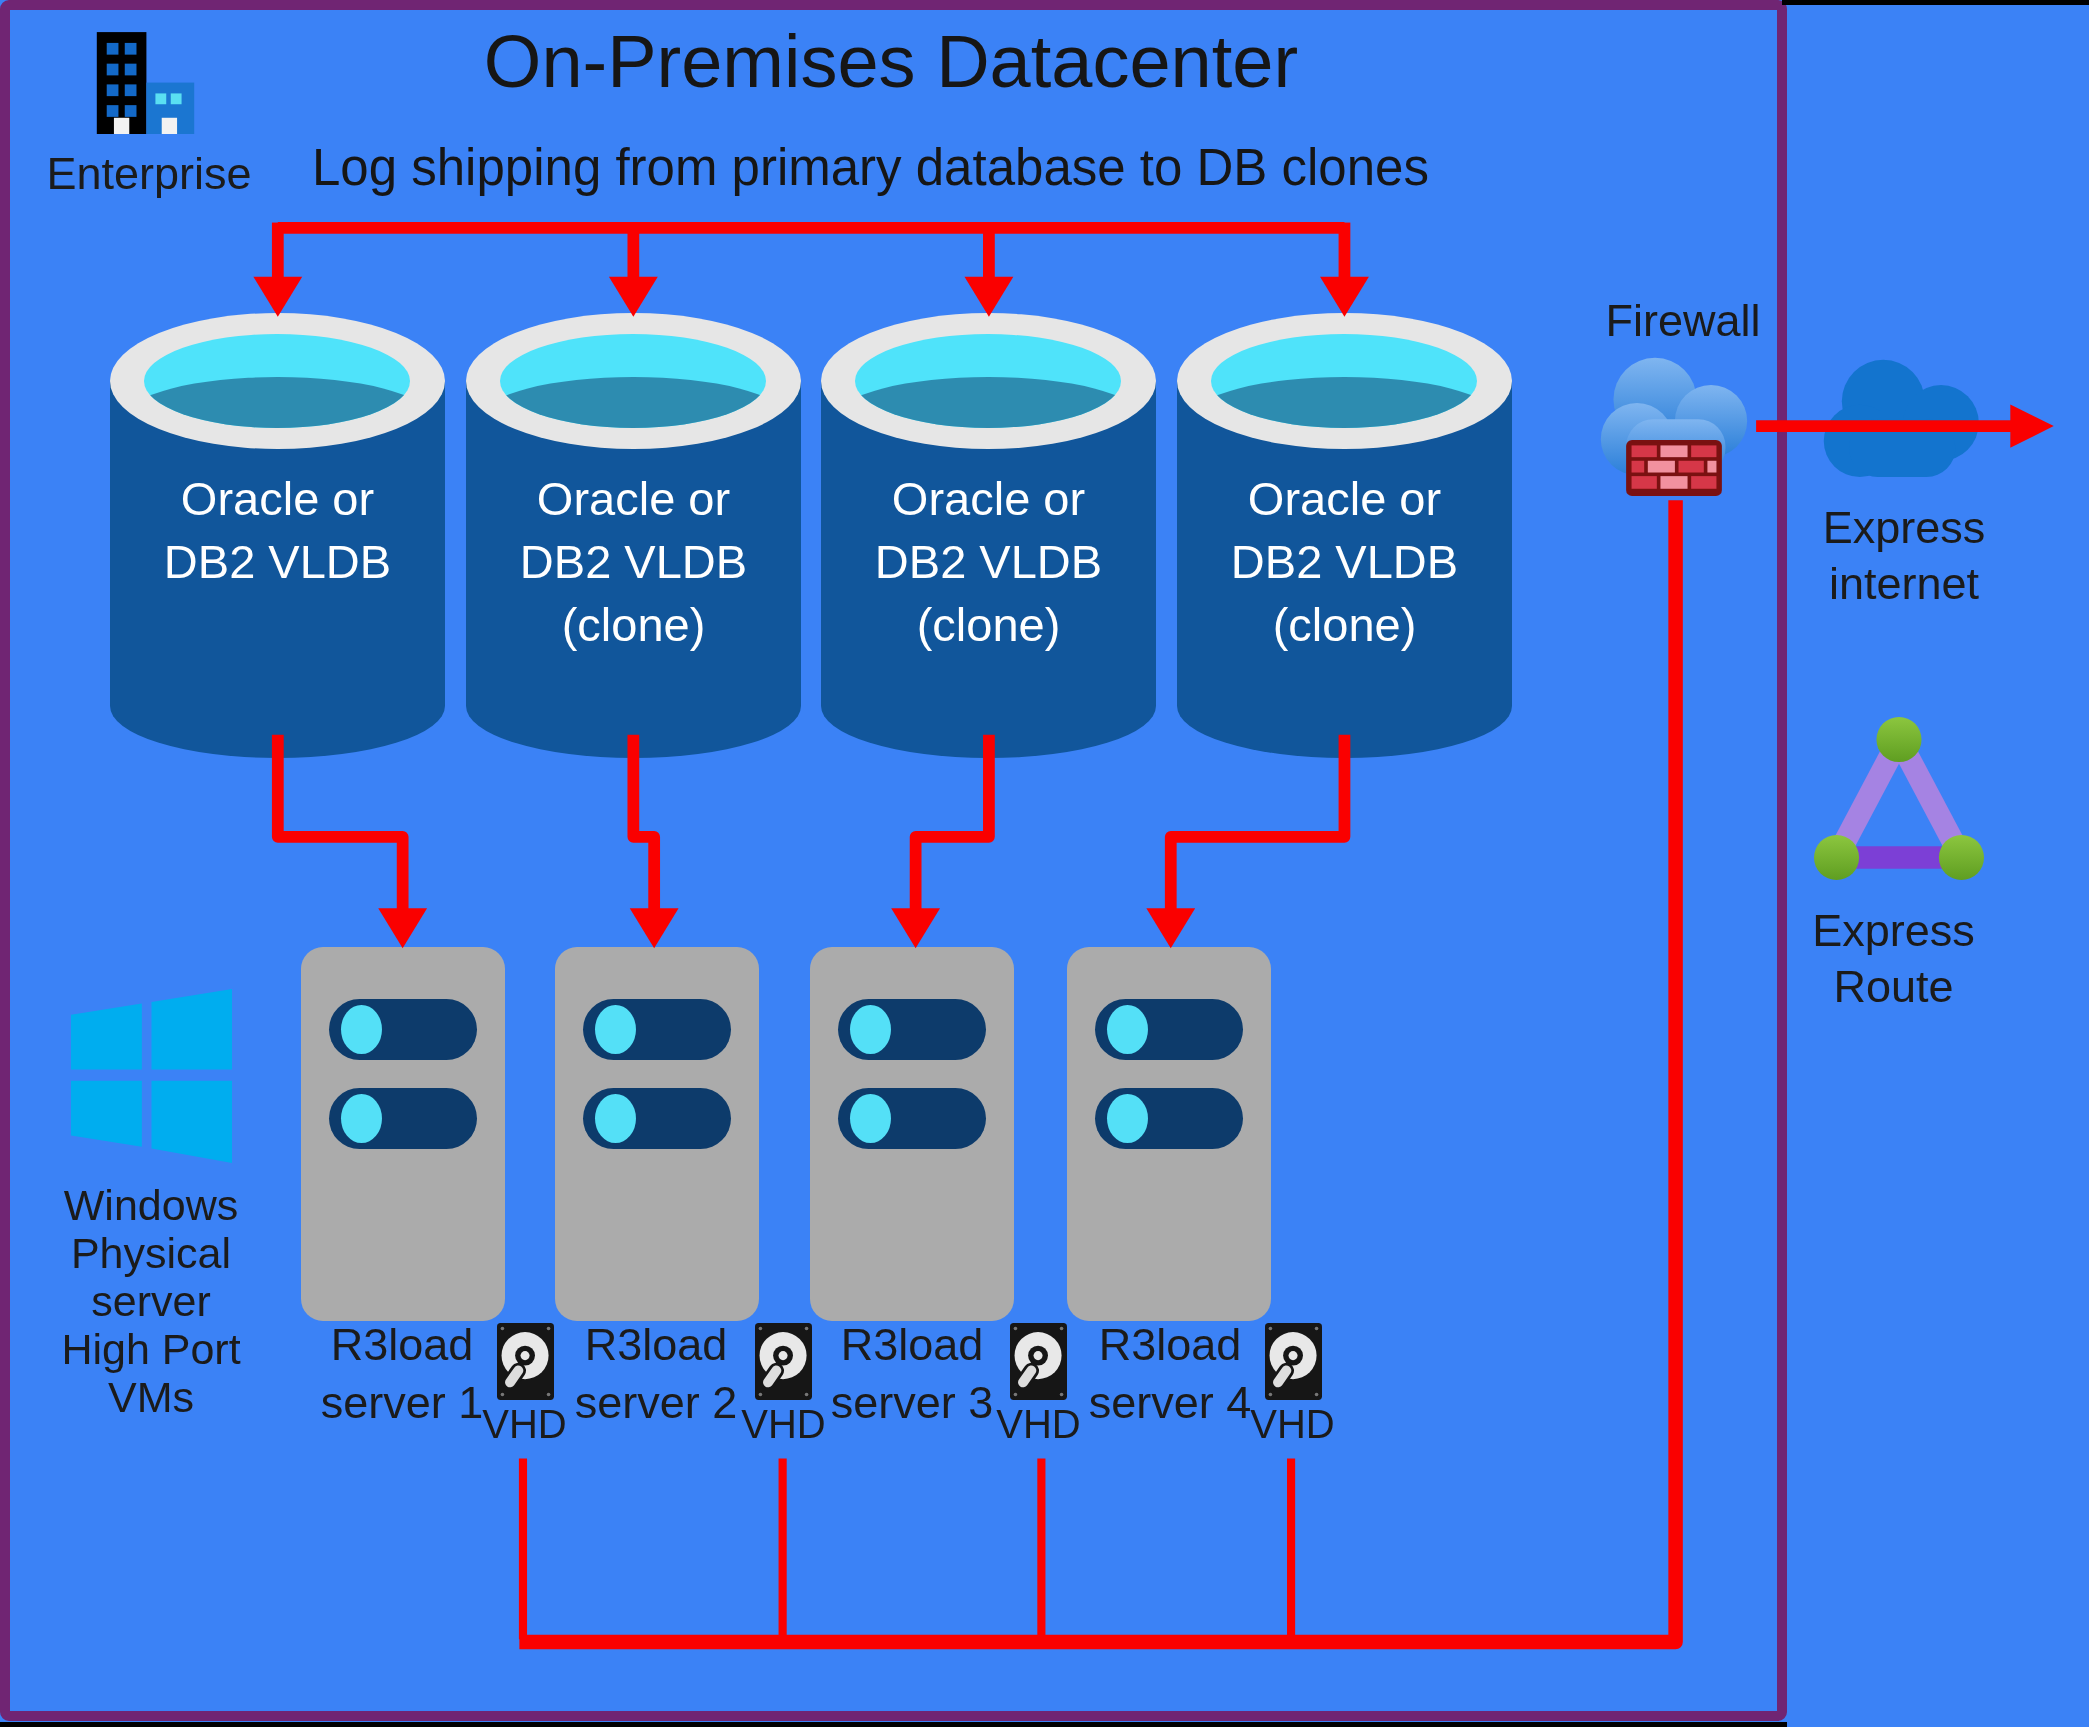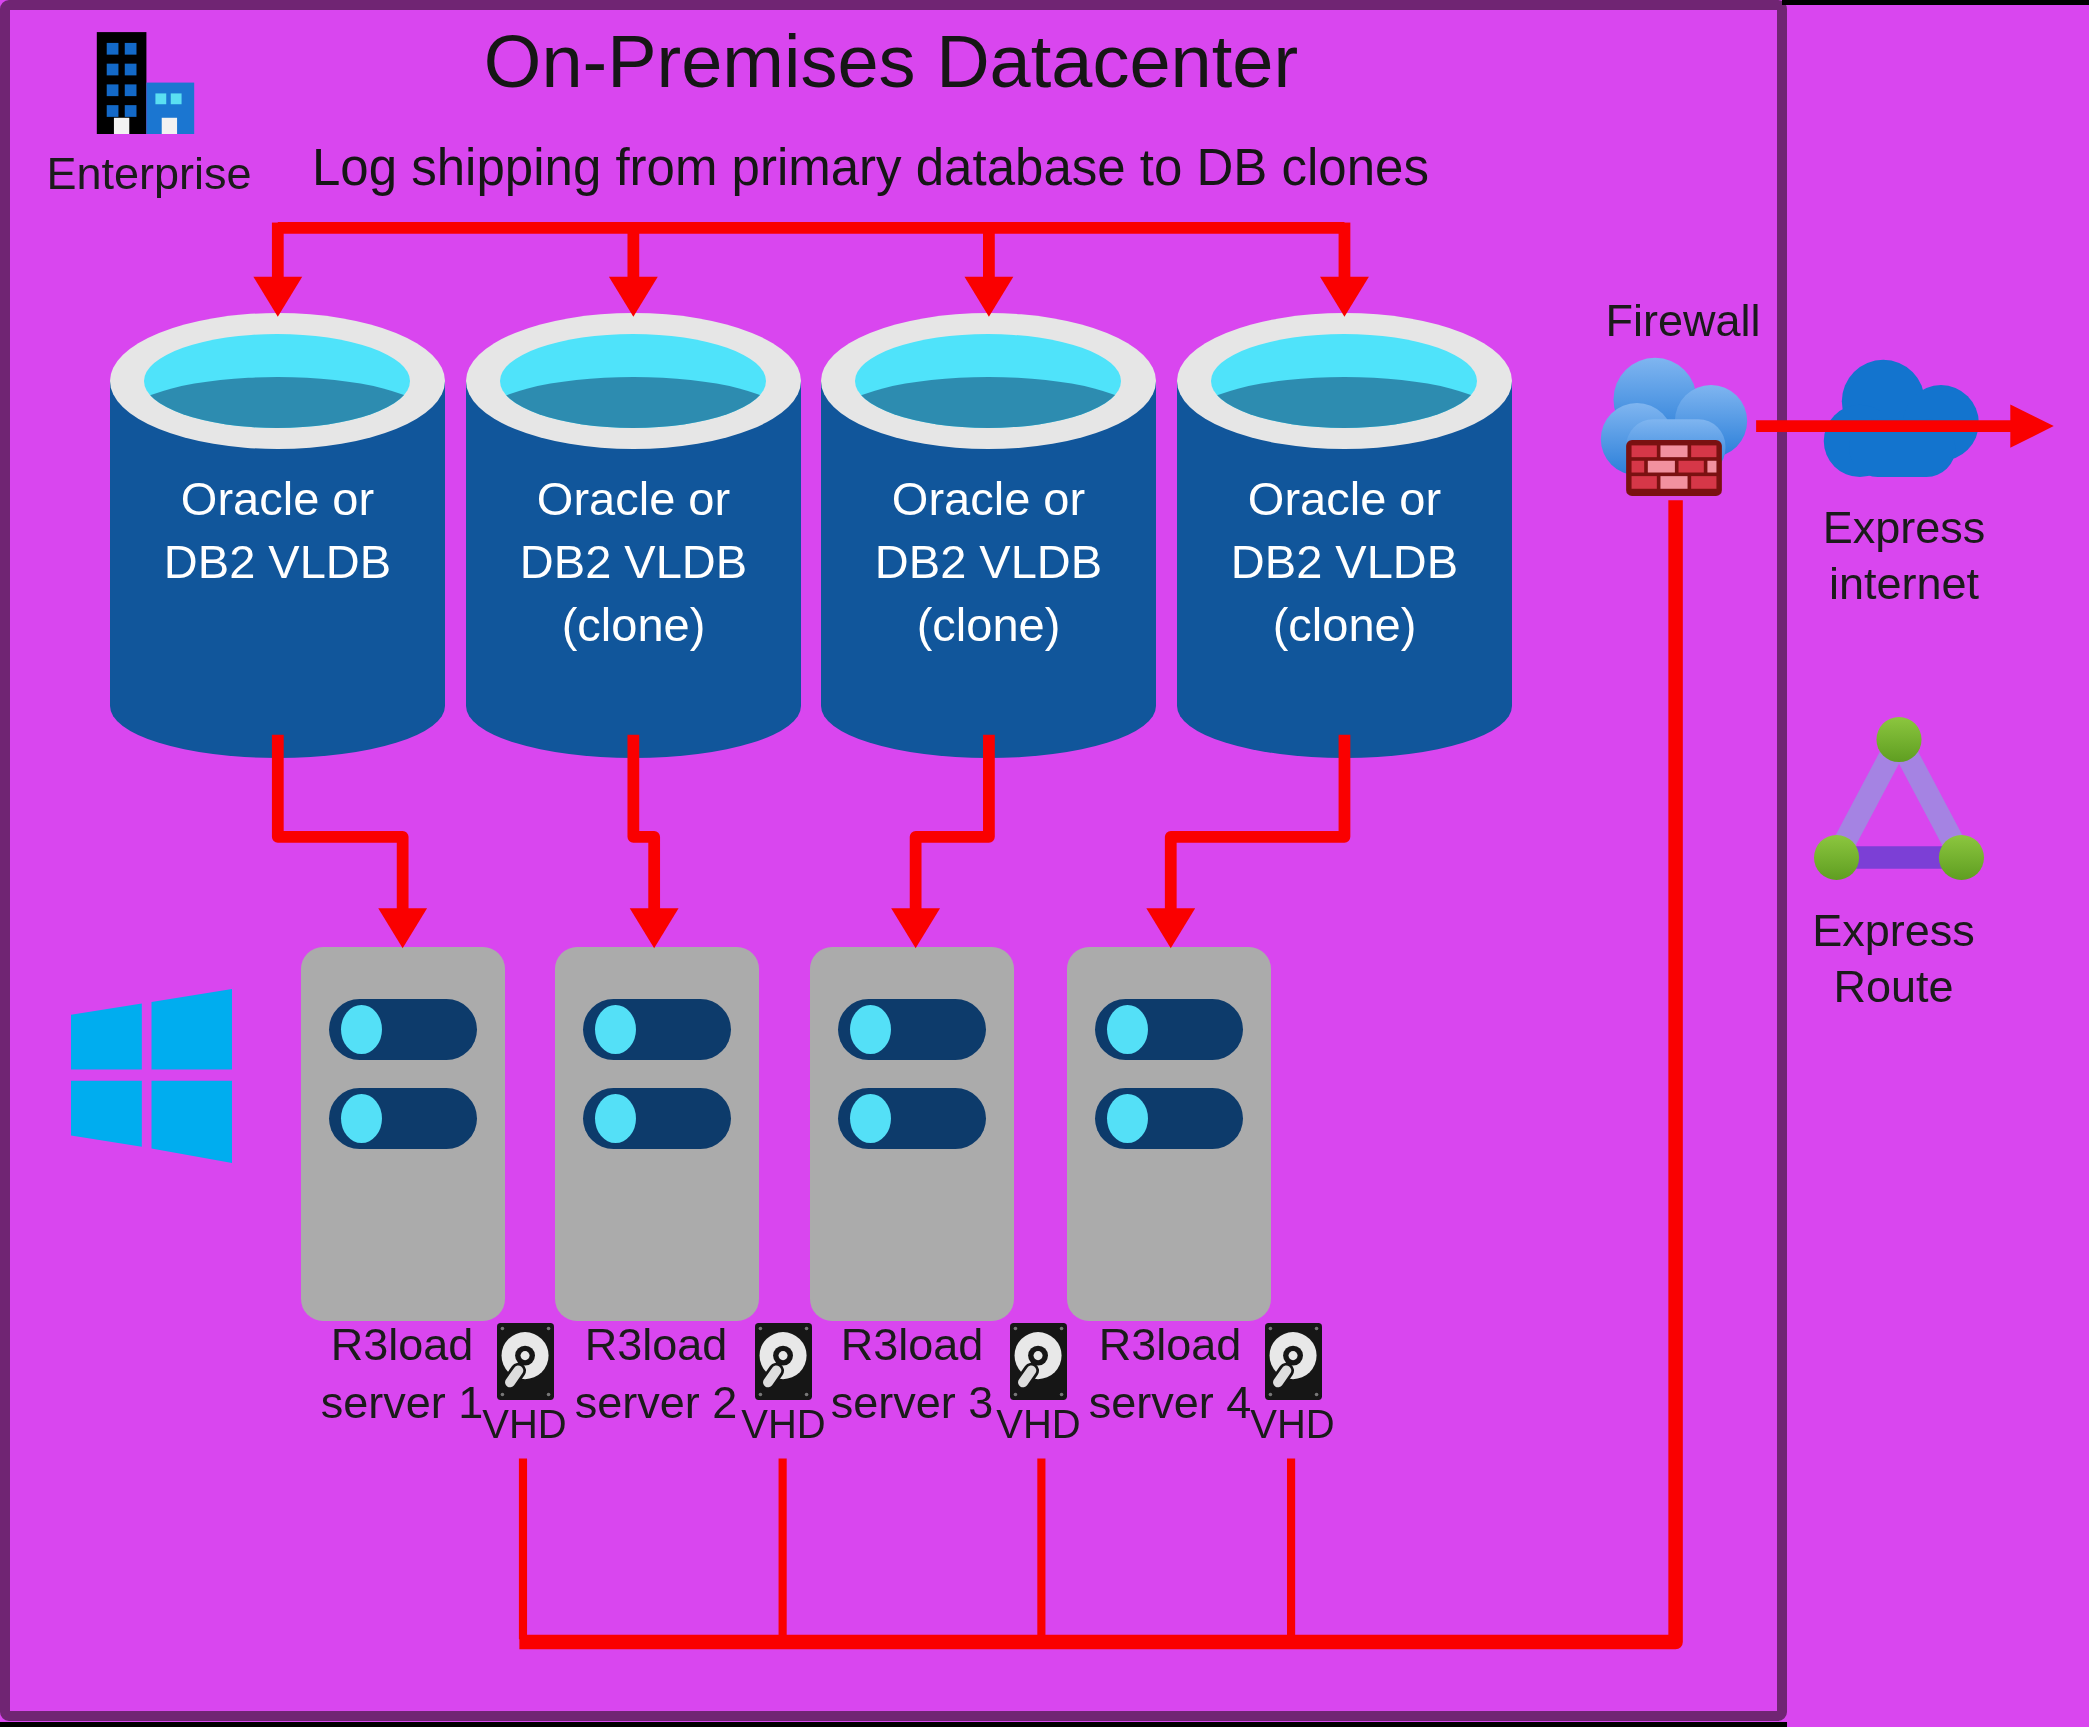--- a/index.html
+++ b/index.html
@@ -1,17 +1,17 @@
 <!DOCTYPE html>
 <html style="font-size:14.5px"><head>
 <meta charset="utf-8">
 <style>
   html,body{margin:0;padding:0;background:#ffffff;}
   body{font-family:"Liberation Sans", sans-serif;color:#1b1b1b;}
-  .canvas{position:relative;width:2090px;height:1728px;background:#d946ef;overflow:hidden;}
+  .canvas{position:relative;width:2090px;height:1728px;background:#3b82f6;overflow:hidden;}
 
   
   .purple-box{position:absolute;left:0;top:0;width:1767px;height:1701px;
     border:10px solid #702573;border-radius:9px;}
   .strip-top{position:absolute;left:1782px;top:0;width:308px;height:5.4px;background:#000;}
   .strip-bottom{position:absolute;left:0;top:1722px;width:1787px;height:5.4px;background:#000;}
 
   
   .title{position:absolute;left:362px;top:20px;width:1058px;text-align:center;
     font-size:74px;line-height:83px;color:#161616;}
@@ -147,20 +147,27 @@
   </div>
 
   <svg class="win-logo" width="161" height="174" viewBox="0 0 100 108">
     <g fill="#00ADEF">
       <polygon points="0,16 44,9 44,50 0,50"></polygon>
       <polygon points="50,8 100,0 100,50 50,50"></polygon>
       <polygon points="0,57 44,57 44,98 0,91"></polygon>
       <polygon points="50,57 100,57 100,108 50,99"></polygon>
     </g>
   </svg>
+  <div class="win-label">
+    <div>Windows</div>
+    <div>Physical</div>
+    <div>server</div>
+    <div>High Port</div>
+    <div>VMs</div>
+  </div>
 
   <div class="server" style="left:301px">
     <div class="pill" style="top:52px">
         <div class="dot"></div>
       </div>
     <div class="pill" style="top:141px">
         <div class="dot"></div>
       </div>
   </div>
   <div class="server" style="left:555px">

